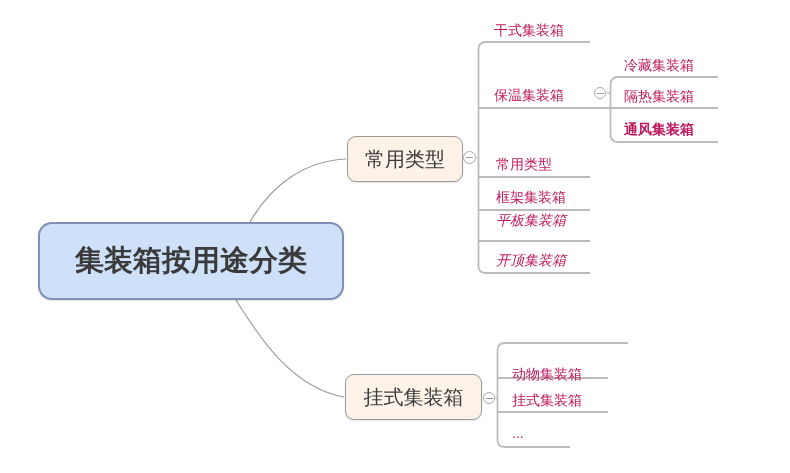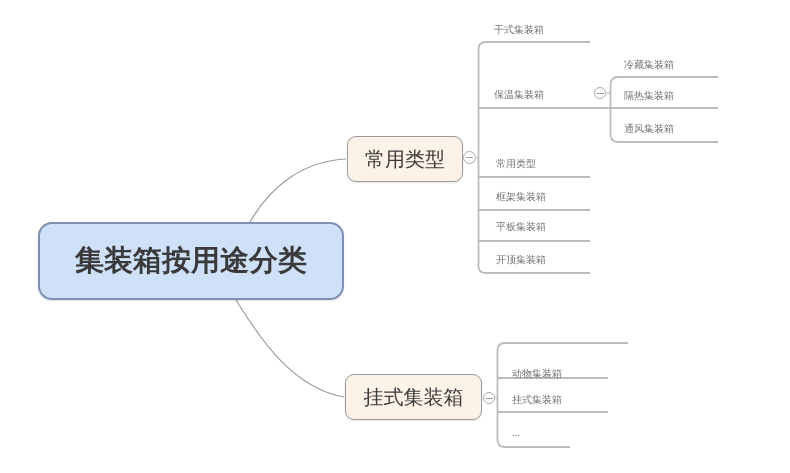--- a/index.html
+++ b/index.html
@@ -16,21 +16,21 @@
   .stub{fill:none;stroke:var(--underline);stroke-width:1.4;}
   .node{position:absolute;display:flex;align-items:center;justify-content:center;
         box-sizing:border-box;color:var(--text);cursor:default;}
   .root-node{left:38px;top:222px;width:306px;height:78px;background:var(--root-fill);
         border:2px solid var(--root-border);border-radius:14px;font-size:29px;font-weight:bold;
         box-shadow:0 1px 2px rgba(0,0,0,0.12);}
   .branch-node{background:var(--branch-fill);border:1.5px solid var(--branch-border);
         border-radius:9px;font-size:20px;box-shadow:0 1px 2px rgba(0,0,0,0.10);}
   .branch-1{left:347px;top:136px;width:116px;height:46px;}
   .branch-2{left:345px;top:374px;width:137px;height:46px;}
-  .leaf{position:absolute;font-size:10px;color:#737373;white-space:nowrap;line-height:18px;cursor:default;}
+  .leaf{position:absolute;font-size:14px;color:#be185d;white-space:nowrap;line-height:18px;cursor:default;}
   .collapse{position:absolute;box-sizing:border-box;background:#ffffff;border:1px solid #ababab;
         border-radius:50%;display:flex;align-items:center;justify-content:center;cursor:pointer;}
   .collapse .minus{display:block;width:7px;height:0;border-top:1px solid #9a9a9a;}
   .c1{left:463px;top:151px;width:13px;height:13px;}
   .c2{left:594px;top:87px;width:12px;height:12px;}
   .c3{left:483px;top:392px;width:12px;height:12px;}
 </style>
 </head>
 <body>
 
@@ -76,24 +76,24 @@
       <span class="minus"></span>
     </div>
   <div class="collapse c3">
       <span class="minus"></span>
     </div>
 
   <div class="leaf" style="left:494px;top:21px;">干式集装箱</div>
   <div class="leaf" style="left:494px;top:86px;">保温集装箱</div>
   <div class="leaf" style="left:496px;top:155px;">常用类型</div>
   <div class="leaf" style="left:496px;top:188px;">框架集装箱</div>
-  <div class="leaf" style="left:496px;top:218px;">平板集装箱</div>
-  <div class="leaf" style="left:496px;top:251px;">开顶集装箱</div>
+  <div class="leaf" style="left:496px;top:211px;font-style:italic;">平板集装箱</div>
+  <div class="leaf" style="left:496px;top:251px;font-style:italic;">开顶集装箱</div>
 
   <div class="leaf" style="left:624px;top:56px;">冷藏集装箱</div>
   <div class="leaf" style="left:624px;top:87px;">隔热集装箱</div>
-  <div class="leaf" style="left:624px;top:120px;">通风集装箱</div>
+  <div class="leaf" style="left:624px;top:120px;font-weight:bold;">通风集装箱</div>
 
   <div class="leaf" style="left:512px;top:357px;margin-top:8px;">动物集装箱</div>
   <div class="leaf" style="left:512px;top:391px;">挂式集装箱</div>
   <div class="leaf" style="left:512px;top:424px;">...</div>
 
 </div>
 
 </body></html>

